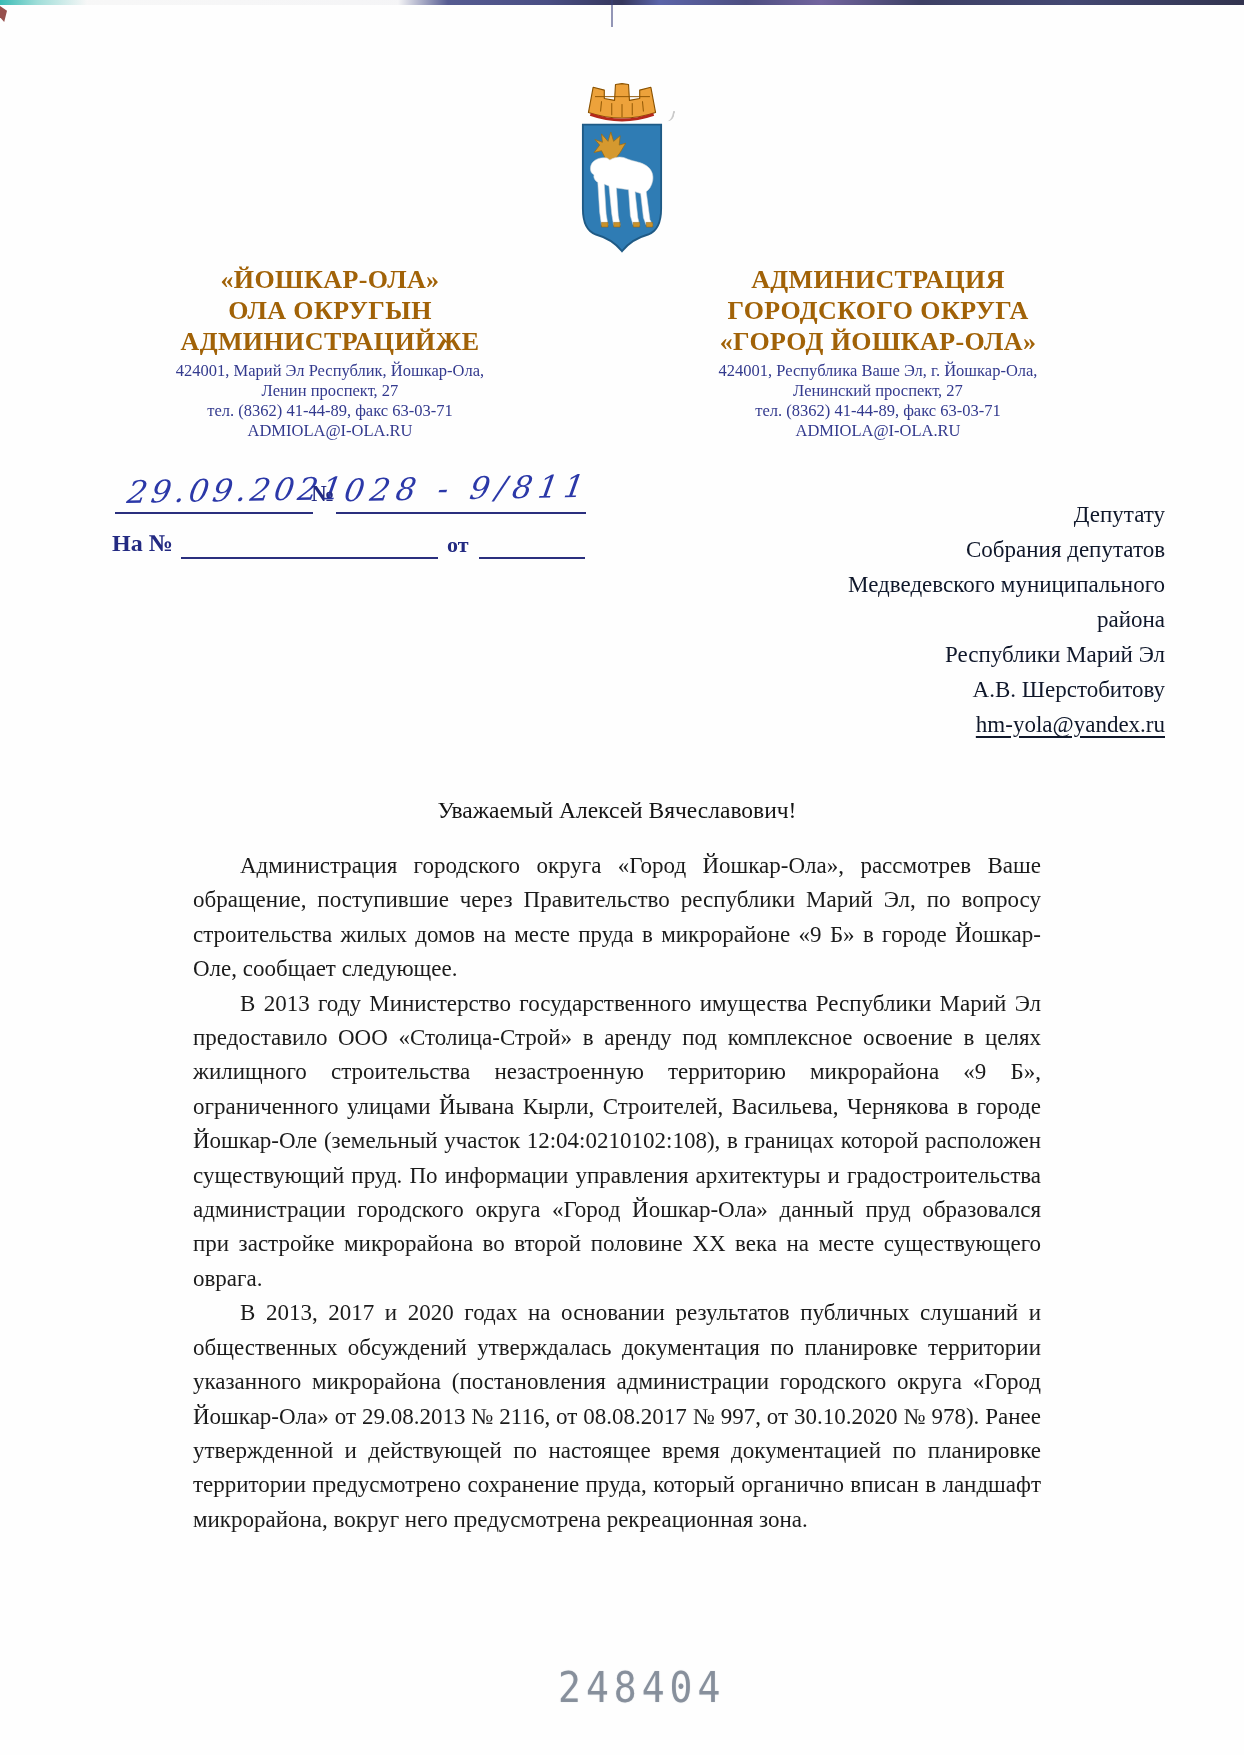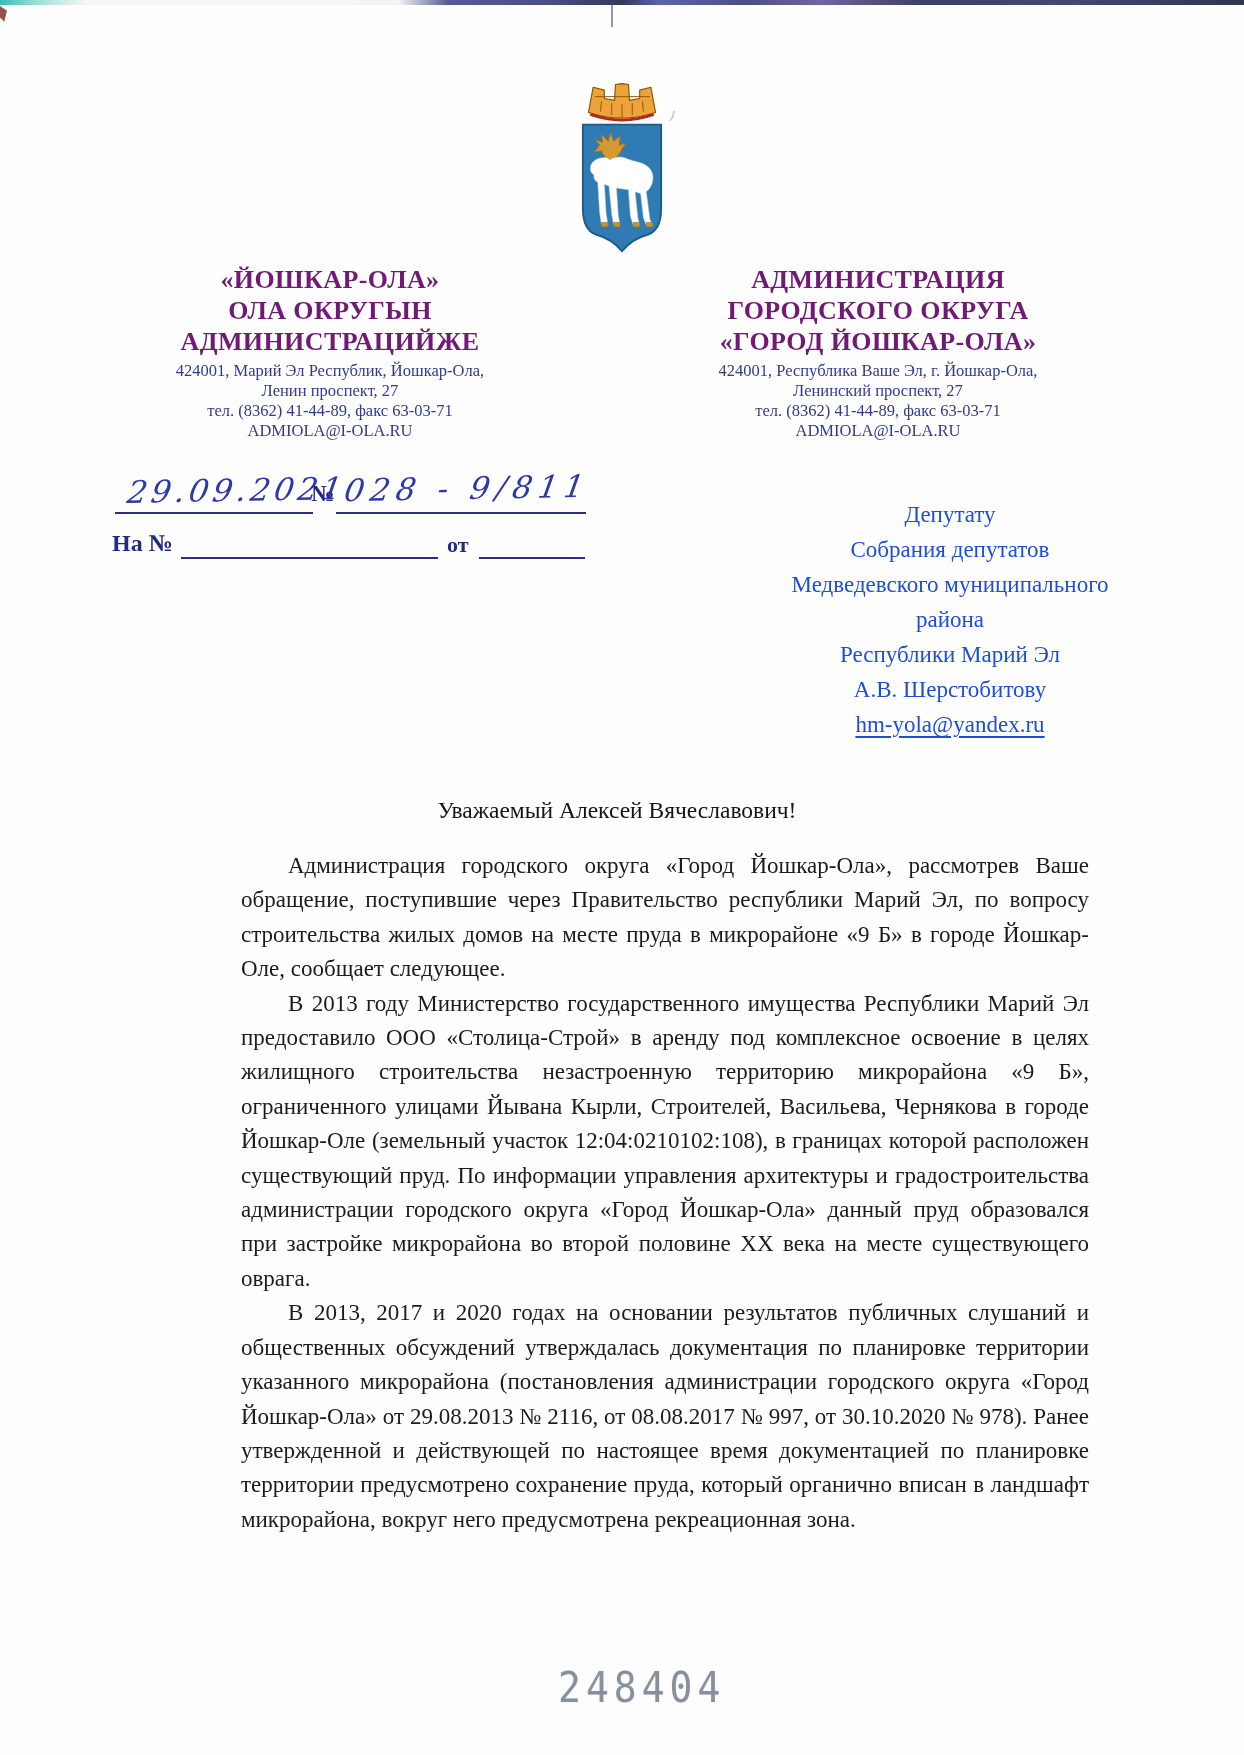--- a/index.html
+++ b/index.html
@@ -18,48 +18,48 @@
     clip-path:polygon(0 0,100% 30%,60% 100%,0 70%); opacity:.8; }
   .noise-mark { position:absolute; left:666px; top:110px; width:6px; height:12px;
     border-right:2px solid #b5b5b5; border-radius:0 0 7px 0; transform:rotate(14deg); opacity:.7; }
 
   .emblem { position:absolute; left:566px; top:78px; }
 
   
   .lh { position:absolute; top:264px; width:400px; text-align:center; }
   .lh-left  { left:130px; }
   .lh-right { left:678px; }
-  .lh-title-line { font-weight:bold; font-size:26px; line-height:31px; color:#701a75; letter-spacing:.4px; }
+  .lh-title-line { font-weight:bold; font-size:26px; line-height:31px; color:#a16207; letter-spacing:.4px; }
   .lh-address { margin-top:4px; }
   .lh-addr-line { font-size:16.5px; line-height:20px; color:#333a8e; }
 
   
   .hw { position:absolute; font-family:"DejaVu Serif",serif; font-style:italic; color:#2b38a8;
     transform:skewX(-10deg) rotate(-1deg); white-space:nowrap; }
   .hw-date { left:128px; top:472px; font-size:31px; letter-spacing:4px; }
   .hw-num  { left:345px; top:470px; font-size:31px; letter-spacing:6px; }
   .num-sign { position:absolute; left:311px; top:481px; font-size:23px; font-weight:bold; color:#232a82; }
   .ref-line { position:absolute; height:2px; background:#2a2f7e; }
   .ul-a { left:115px; top:512px; width:198px; }
   .ul-b { left:336px; top:512px; width:250px; }
   .ul-c { left:181px; top:557px; width:257px; }
   .ul-d { left:479px; top:557px; width:106px; }
   .na-label { position:absolute; left:112px; top:530px; font-size:24px; font-weight:bold; color:#232a82; }
   .ot-label { position:absolute; left:447px; top:532px; font-size:22px; font-weight:bold; color:#232a82; }
 
   
-  .addressee { position:absolute; left:735px; top:497px; width:430px; text-align:center;
-    font-size:23px; line-height:35px; color:#1d4ed8; }
+  .addressee { position:absolute; left:735px; top:497px; width:430px; text-align:right;
+    font-size:23px; line-height:35px; color:#0f172a; }
   .addressee-email { text-decoration:underline; text-underline-offset:4px;font-family:Liberation Serif, serif; }
 
   .salutation { position:absolute; left:193px; top:797px; width:848px; text-align:center;
     font-size:23.5px; color:#141414; }
 
   .body-text { position:absolute; left:193px; top:849px; width:848px;
-    font-size:23px; line-height:34.4px; text-align:justify; color:#1b1b1b;margin-left:48px; }
+    font-size:23px; line-height:34.4px; text-align:justify; color:#1b1b1b; }
   .body-text p { margin:0; text-indent:47px; }
 
   .stamp { position:absolute; left:558px; top:1666px; font-family:"DejaVu Sans Mono",monospace;
     font-size:38px; letter-spacing:5px; color:rgba(95,106,122,.62);
     transform:scaleY(1.1); text-shadow:0 0 1px rgba(95,106,122,.35); }
 </style>
 </head>
 <body>
 
 <div class="page">

